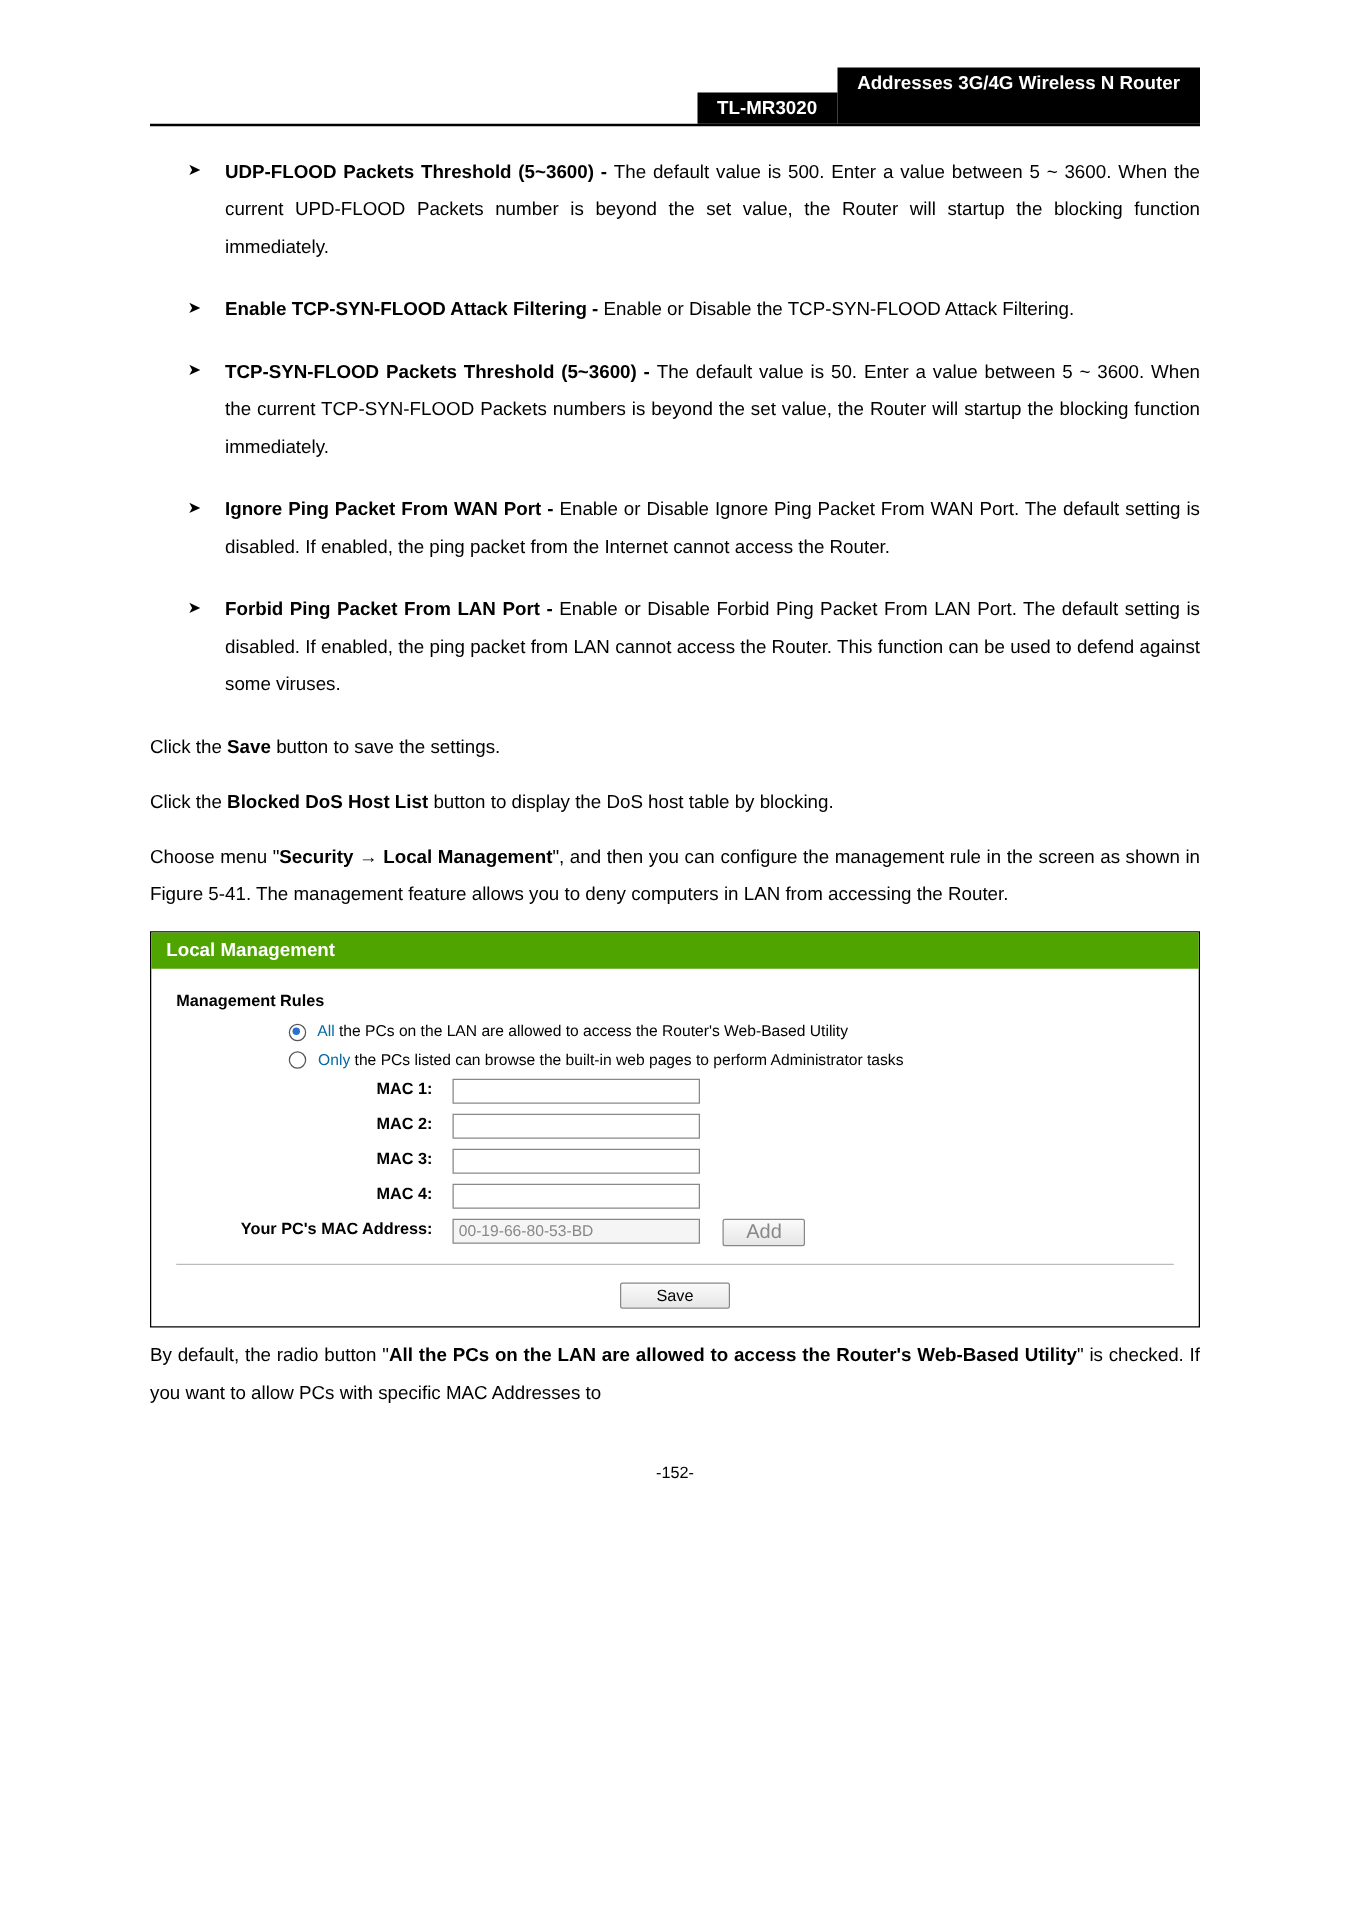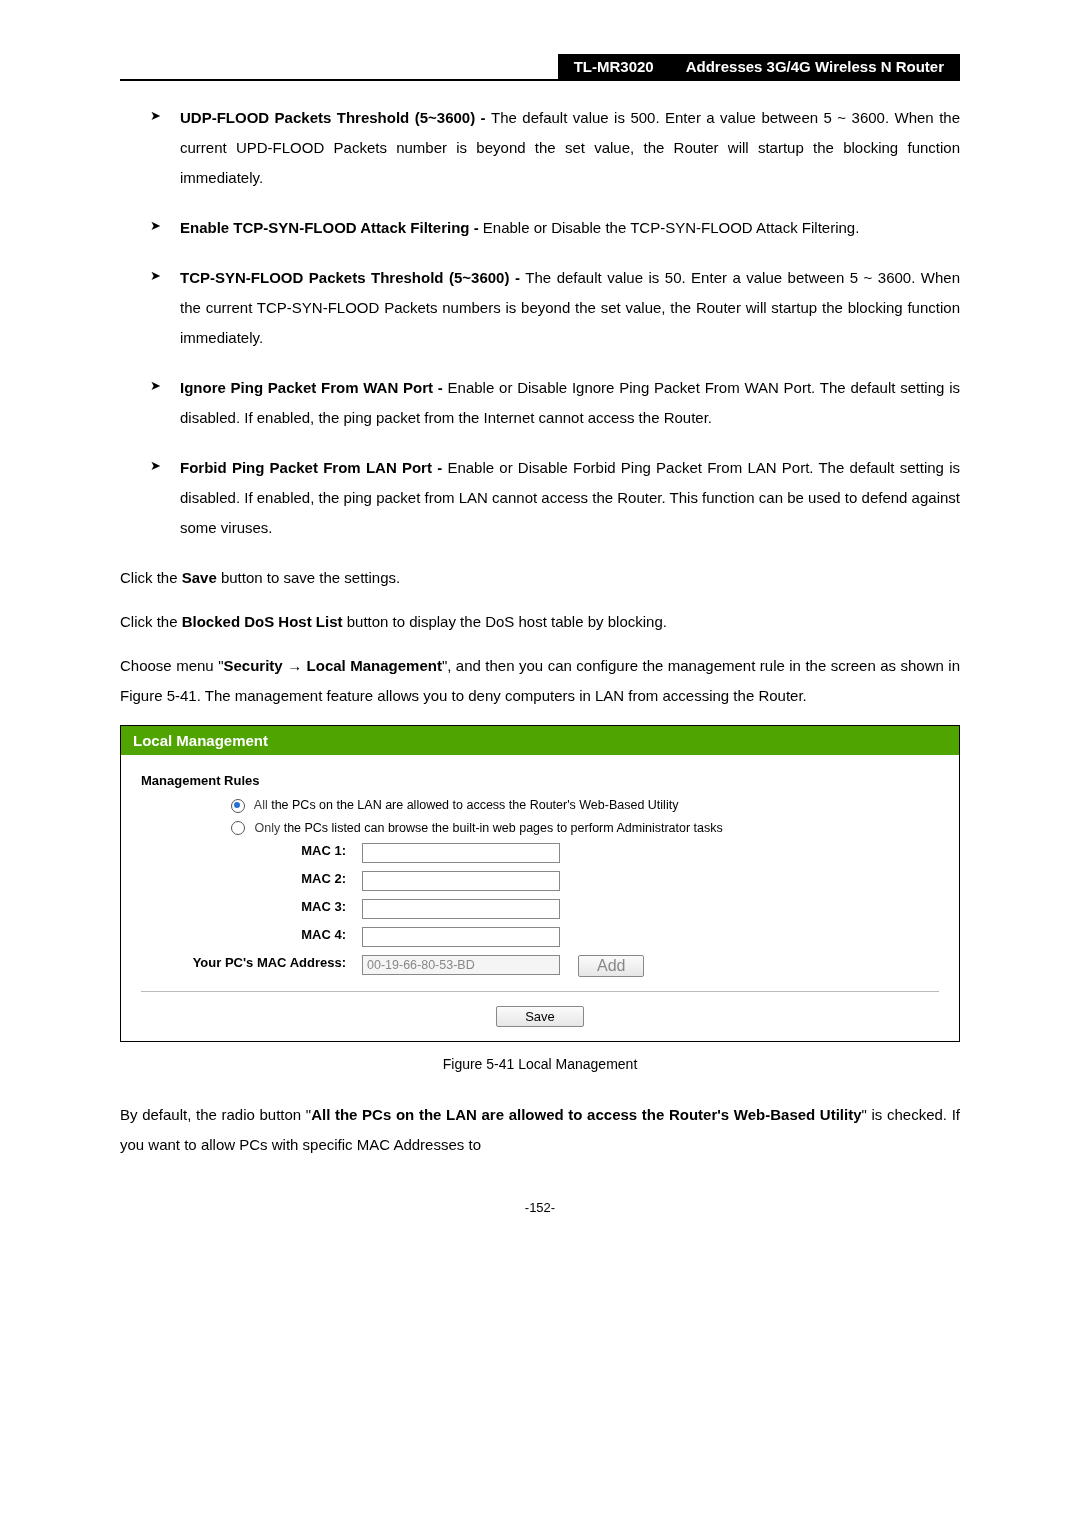--- a/index.html
+++ b/index.html
@@ -19,20 +19,21 @@
     display:flex;
     justify-content:flex-end;
     align-items:stretch;
   }
   .header-row .model {
     background:#000;
     color:#fff;
     font-weight:bold;
     padding:4px 16px;
     font-size:15px;
+    margin-top:20px;
   }
   .header-row .prod {
     color:#000;
     font-weight:bold;
     padding:4px 16px;
     font-size:15px;
     background:#000;
     color:#fff;
   }
   .hr-top {
@@ -110,21 +111,21 @@
     margin-right: 6px;
     position:relative;
   }
   .radio-dot.sel::after{
     content:"";
     position:absolute;
     width:6px;height:6px;border-radius:50%;
     background:#2a70d0;
     left:2.2px;top:2.2px;
   }
-  .red-word { color: #404040; }
+  .red-word { color: #0369a1; }
   .mac-row {
     display: flex;
     align-items: flex-start;
     margin-bottom: 8px;
   }
   .mac-label {
     width: 205px;
     text-align: right;
     padding-right: 16px;
     font-weight: bold;
@@ -256,20 +257,19 @@
         <button class="btn" disabled="">Add</button>
       </div>
 
       <hr class="fig-hr">
     </div>
     <div class="save-row">
       <button class="save-btn">Save</button>
     </div>
   </div>
 
-  <div class="caption">Figure 5-41 Local Management</div>
 
   <p class="para">
     <span>By default, the radio button "</span><span class="bold">All the PCs on the LAN are allowed to access the Router's Web-Based Utility</span><span>" is checked. If you want to allow PCs with specific MAC Addresses to</span>
   </p>
 
   <div class="pn">-152-</div>
 </div>
 
 </body></html>

